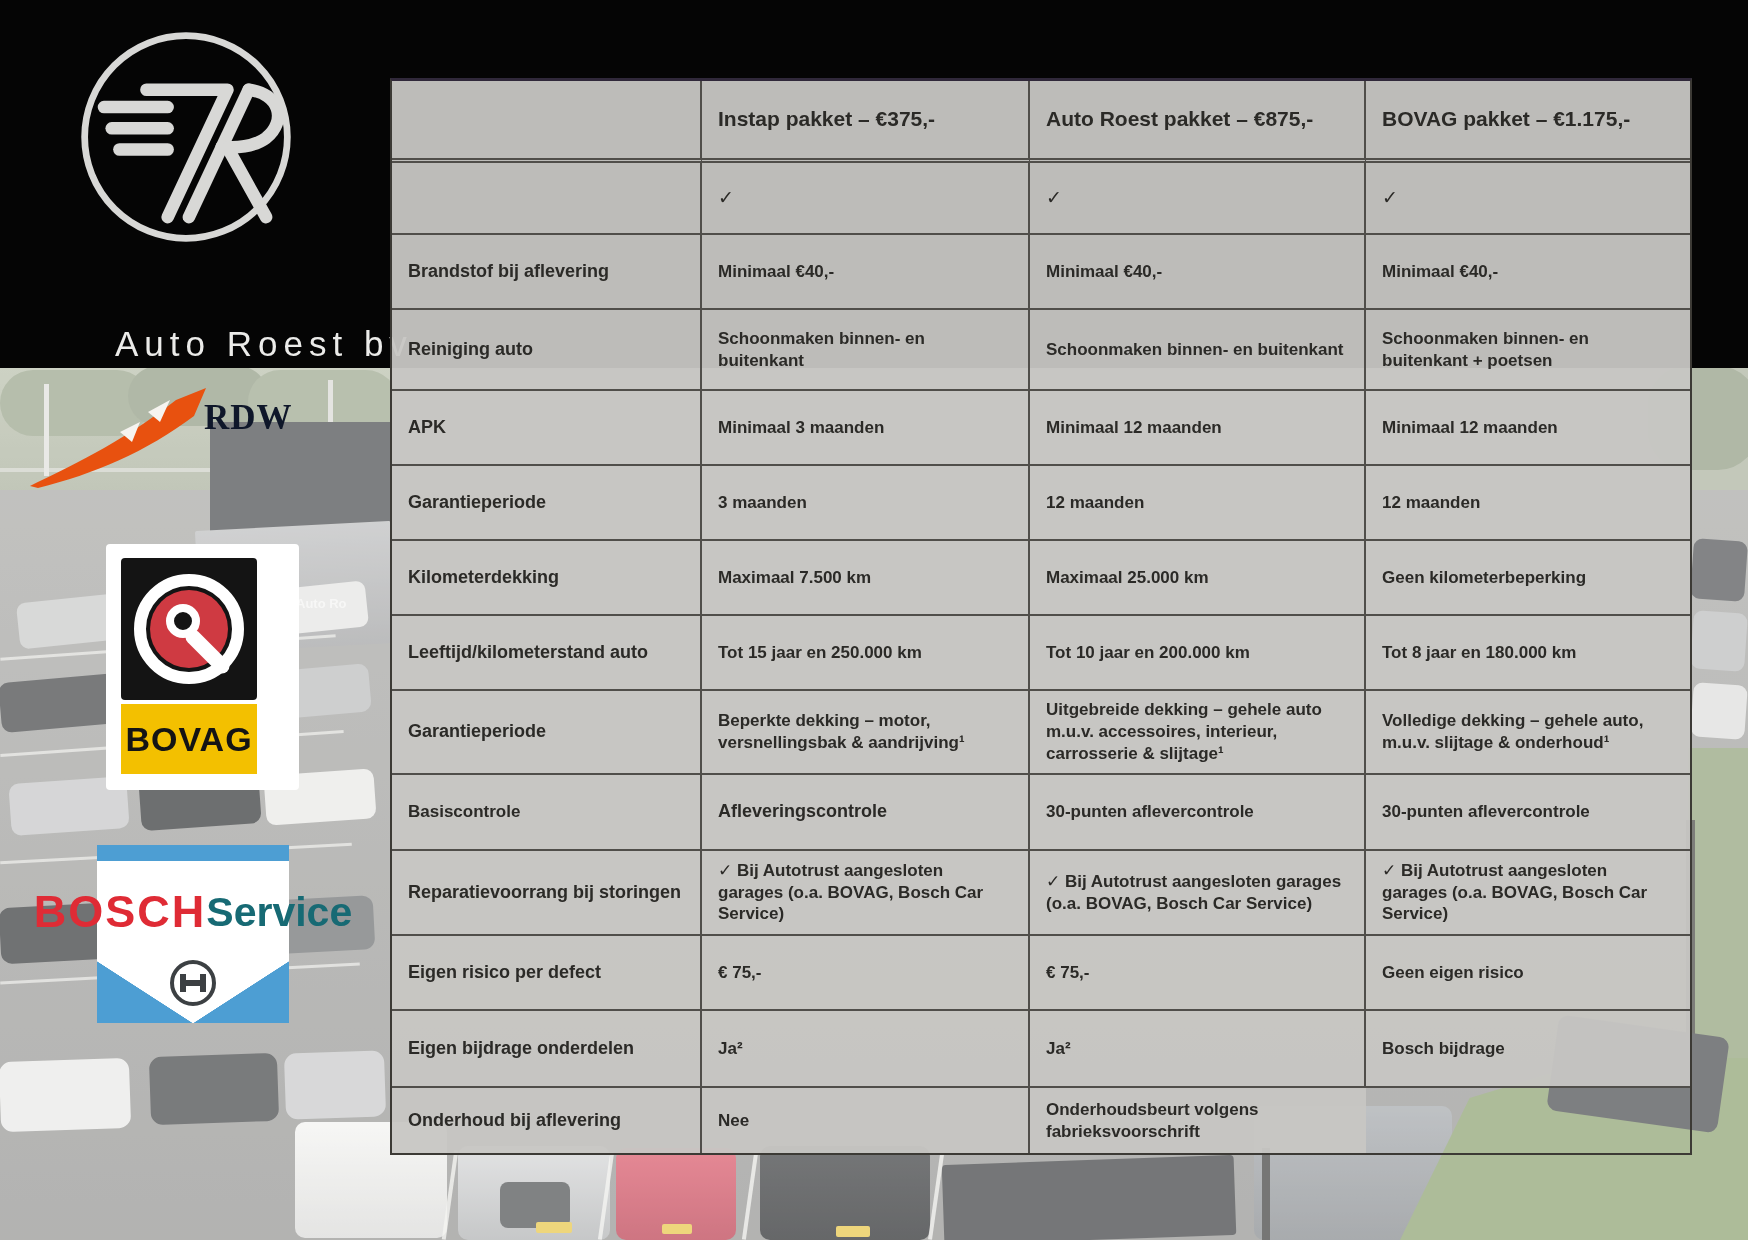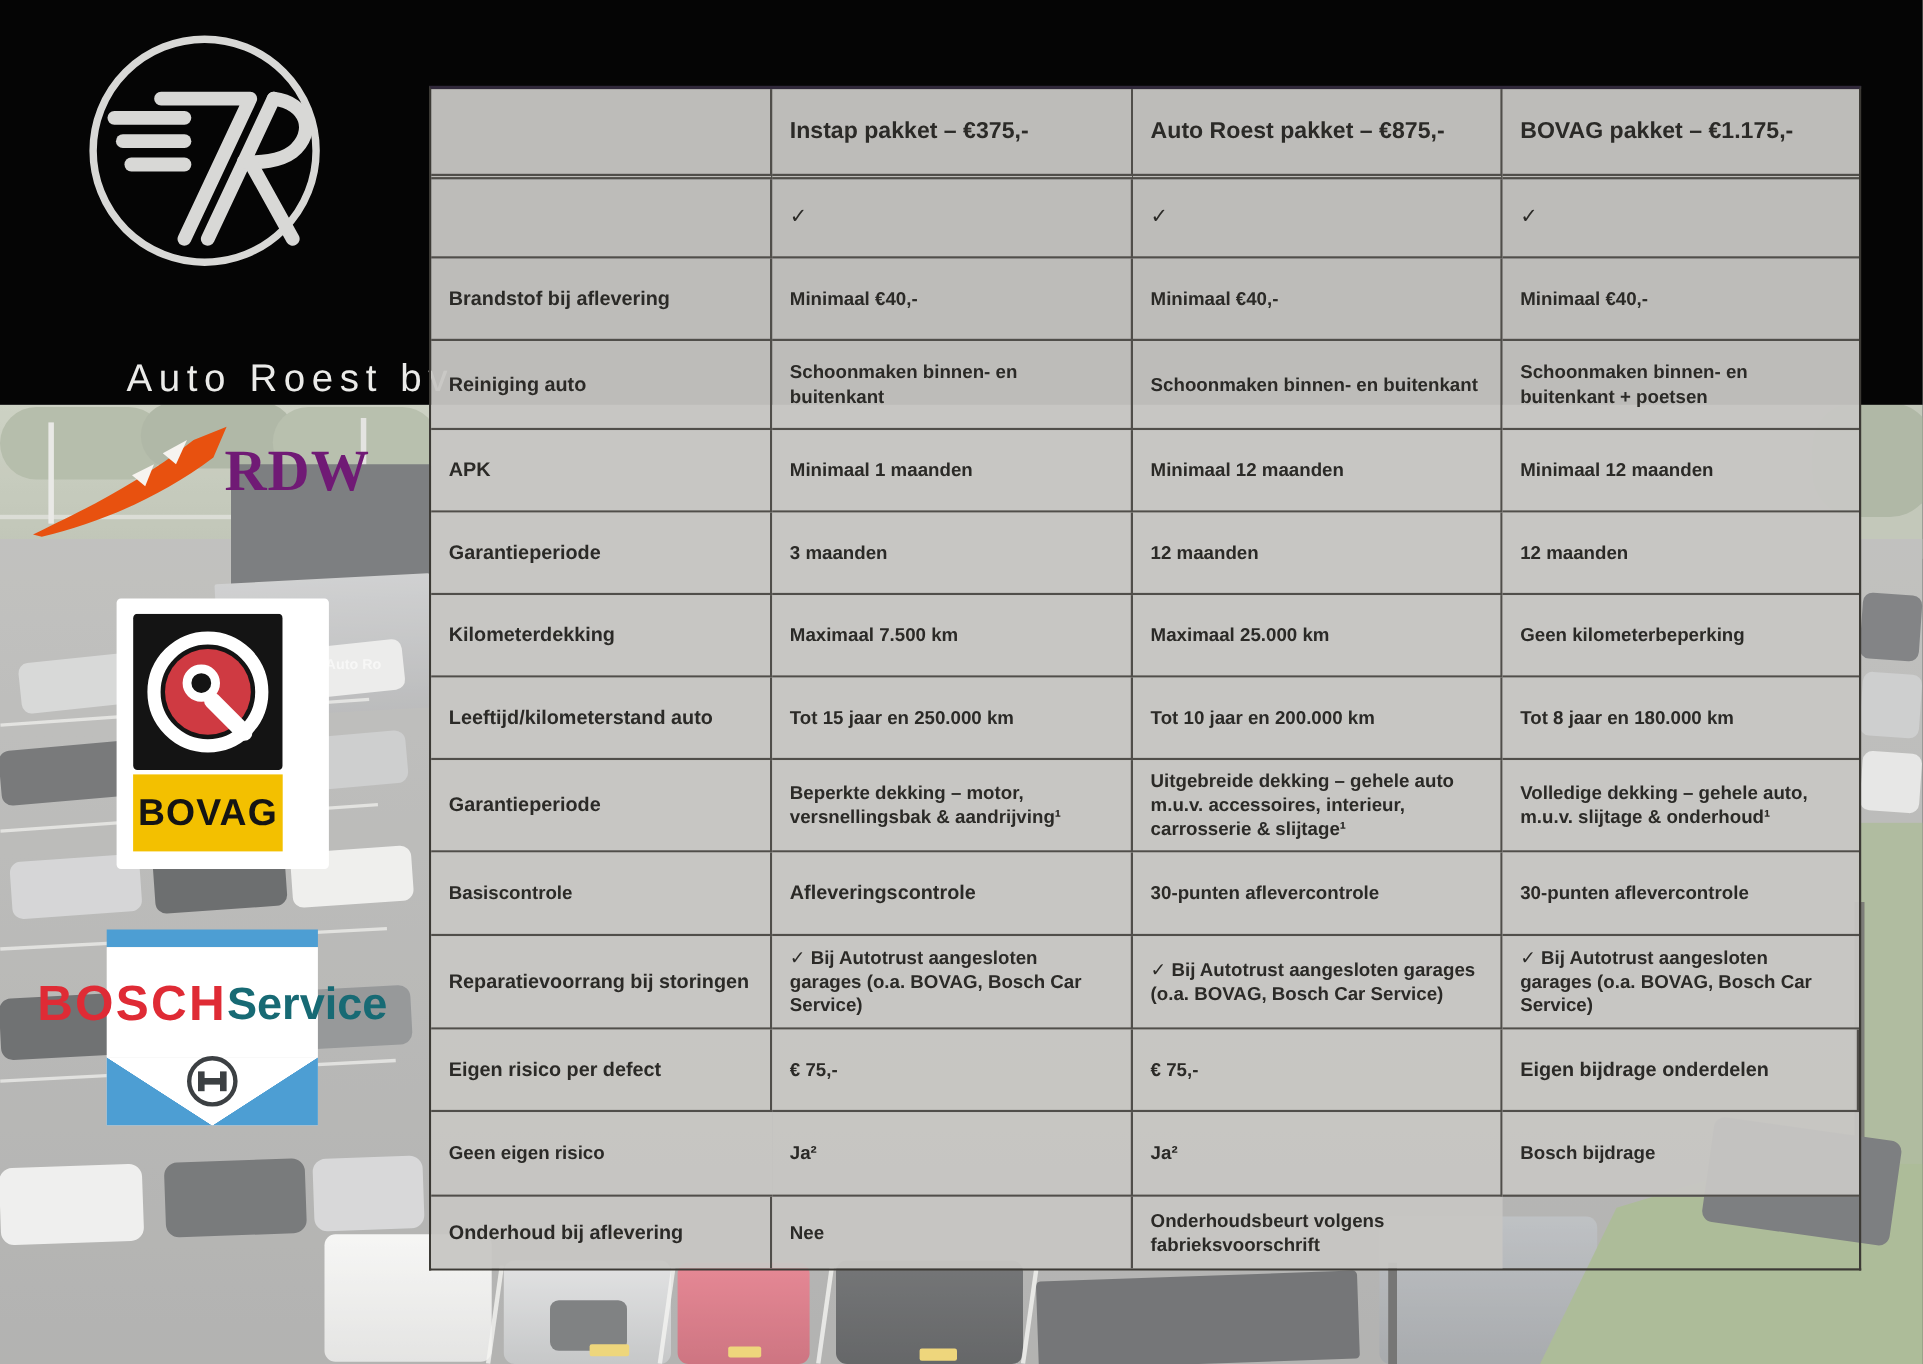--- a/index.html
+++ b/index.html
@@ -11,21 +11,21 @@
   .wash{position:absolute;inset:0;background:rgba(255,255,255,.30);pointer-events:none;}
   
   .band{position:absolute;left:0;top:0;width:1748px;height:368px;background:#050505;}
   
   .brand{position:absolute;left:75px;top:26px;width:222px;text-align:center;}
   .brand-name{position:absolute;left:40px;top:298px;width:292px;text-align:center;
               color:#ebebe9;font-size:35px;letter-spacing:6px;white-space:nowrap;}
   
   .rdw{position:absolute;left:28px;top:386px;width:300px;height:110px;}
   .rdw-text{position:absolute;left:176px;top:12px;font-family:"Liberation Serif","DejaVu Serif",serif;
-            font-weight:700;font-size:53px;color:#701a75;letter-spacing:1px;text-align:right;}
+            font-weight:700;font-size:35px;color:#0f172a;letter-spacing:1px;text-align:right;}
   
   .bovag{position:absolute;left:106px;top:544px;width:193px;height:246px;background:#fff;
          border-radius:4px;padding:0;box-sizing:border-box;}
   .bovag svg{position:absolute;left:15px;top:14px;}
   .bovag-band{position:absolute;left:15px;top:160px;width:136px;height:70px;background:#F3C000;
               display:flex;align-items:center;justify-content:center;color:#141414;
               font-size:34px;font-weight:700;letter-spacing:1px;font-stretch:condensed;}
   
   .bosch{position:absolute;left:97px;top:845px;width:192px;height:178px;}
   .bosch-top{position:absolute;left:0;top:0;width:100%;height:16px;background:#4D9ED3;}
@@ -185,21 +185,21 @@
       <div class="cell c3 checkrow">✓</div>
       <div class="cell lab c0">Brandstof bij aflevering</div>
       <div class="cell c1">Minimaal €40,-</div>
       <div class="cell c2">Minimaal €40,-</div>
       <div class="cell c3">Minimaal €40,-</div>
       <div class="cell lab c0">Reiniging auto</div>
       <div class="cell c1">Schoonmaken binnen- en buitenkant</div>
       <div class="cell c2">Schoonmaken binnen- en buitenkant</div>
       <div class="cell c3">Schoonmaken binnen- en buitenkant + poetsen</div>
       <div class="cell lab c0">APK</div>
-      <div class="cell c1">Minimaal 1 maanden</div>
+      <div class="cell c1">Minimaal 3 maanden</div>
       <div class="cell c2">Minimaal 12 maanden</div>
       <div class="cell c3">Minimaal 12 maanden</div>
       <div class="cell lab c0">Garantieperiode</div>
       <div class="cell c1">3 maanden</div>
       <div class="cell c2">12 maanden</div>
       <div class="cell c3">12 maanden</div>
       <div class="cell lab c0">Kilometerdekking</div>
       <div class="cell c1">Maximaal 7.500 km</div>
       <div class="cell c2">Maximaal 25.000 km</div>
       <div class="cell c3">Geen kilometerbeperking</div>
@@ -215,22 +215,22 @@
       <div class="cell lab c0">Afleveringscontrole</div>
       <div class="cell c2">30-punten aflevercontrole</div>
       <div class="cell c3">30-punten aflevercontrole</div>
       <div class="cell lab c0">Reparatievoorrang bij storingen</div>
       <div class="cell c1">✓ Bij Autotrust aangesloten garages (o.a. BOVAG, Bosch Car Service)</div>
       <div class="cell c2">✓ Bij Autotrust aangesloten garages (o.a. BOVAG, Bosch Car Service)</div>
       <div class="cell c3">✓ Bij Autotrust aangesloten garages (o.a. BOVAG, Bosch Car Service)</div>
       <div class="cell lab c0">Eigen risico per defect</div>
       <div class="cell c1">€ 75,-</div>
       <div class="cell c2">€ 75,-</div>
+      <div class="cell c3">Geen eigen risico</div>
       <div class="cell lab c0">Eigen bijdrage onderdelen</div>
-      <div class="cell c3">Geen eigen risico</div>
       <div class="cell c1">Ja²</div>
       <div class="cell c2">Ja²</div>
       <div class="cell c3">Bosch bijdrage</div>
       <div class="cell lab c0 bot">Onderhoud bij aflevering</div>
       <div class="cell c1 bot">Nee</div>
       <div class="cell c3 bot">Onderhoudsbeurt volgens fabrieksvoorschrift</div>
     </div>
 
 </div>
 

